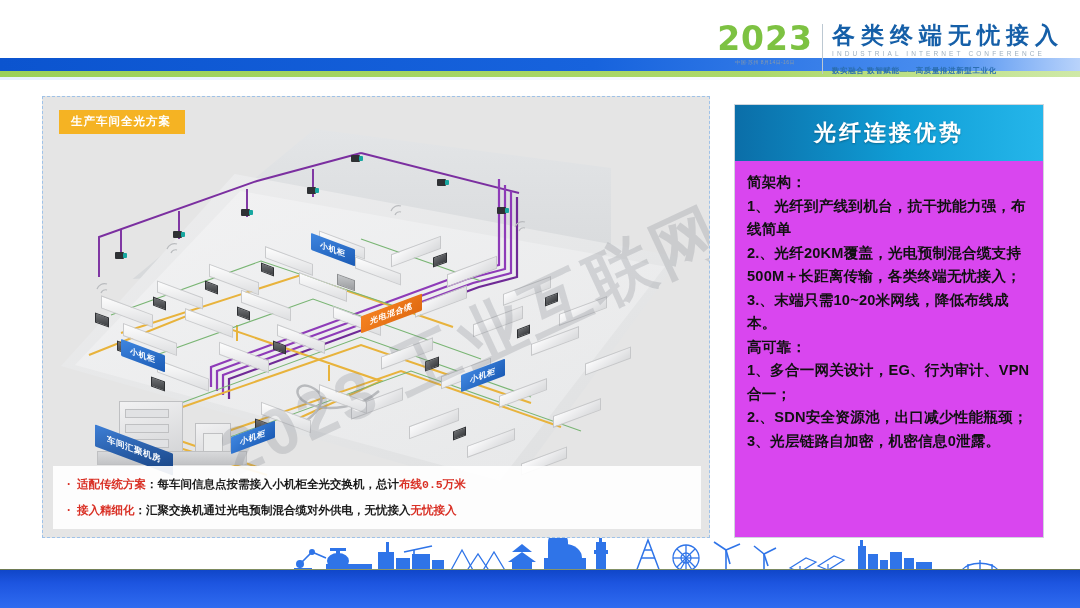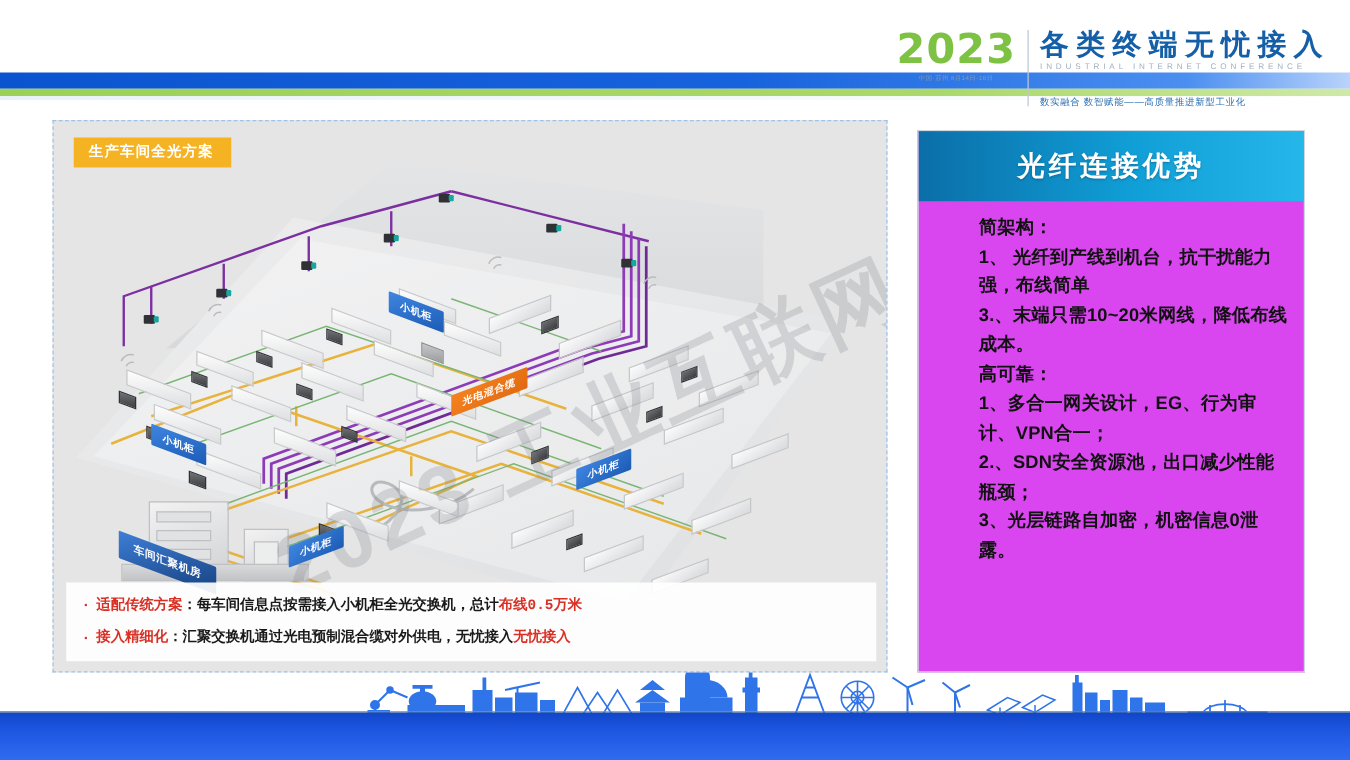--- a/index.html
+++ b/index.html
@@ -21,22 +21,22 @@
   .logo { position:absolute; right:16px; top:22px; display:flex; align-items:flex-start; }
   .logo-left { text-align:center; padding-right:9px; }
   .logo-year { font-size:33px; font-weight:bold; color:#7dc242; letter-spacing:1px;
      line-height:34px; font-family:"DejaVu Sans",sans-serif; }
   .logo-sub { font-size:5px; color:#8a9aa8; letter-spacing:.4px; margin-top:3px; white-space:nowrap;}
   .logo-div { width:1px; background:#bcc8d2; align-self:stretch; margin:2px 9px 2px 0; }
   .logo-right { text-align:left; }
   .logo-cn { font-size:23px; font-weight:bold; color:#155fa8; letter-spacing:6px;
      line-height:26px; white-space:nowrap; }
   .logo-en { font-size:6.5px; color:#9fb0bf; letter-spacing:3.1px; margin-top:2px; white-space:nowrap;}
-  .logo-slogan { font-size:7.5px; color:#2b6fb0; font-weight:normal; letter-spacing:.6px;
-     margin-top:20px; white-space:nowrap; }
+  .logo-slogan { font-size:7.5px; color:#2b6fb0; font-weight:bold; letter-spacing:.6px;
+     margin-top:9px; white-space:nowrap; }
 
   
   .diagram { position:absolute; left:42px; top:96px; width:668px; height:442px;
      border:1px dashed #9fc2e8; background:#e5e5e5; overflow:hidden; }
   .floorwrap { position:absolute; inset:0; }
 
   .orange-tag { position:absolute; left:16px; top:13px; background:#f5b323; color:#fff;
      font-size:11.5px; font-weight:bold; padding:4px 14px 5px 12px; letter-spacing:1px; z-index:40;}
 
   
@@ -95,21 +95,21 @@
 
   
   .panel { position:absolute; left:734px; top:104px; width:310px; height:434px;
      border:1px solid #cfd6dd; background:#d946ef; }
   .panel-hd { height:56px; background:linear-gradient(90deg,#0b6ea8 0%,#109ed6 55%,#25b6ea 100%);
      display:flex; align-items:center; justify-content:center; }
   .panel-hd span { color:#fff; font-size:22px; font-weight:bold; letter-spacing:3px;
      text-shadow:0 1px 2px rgba(0,0,0,.28); }
   .panel-bd { padding:10px 10px 8px 12px; }
   .ptxt { font-size:14.6px; line-height:23.5px; color:#111; font-weight:bold;
-     letter-spacing:.2px;margin-left:36px; }
+     letter-spacing:.2px; }
 
   
   .footer { position:absolute; left:0; bottom:0; width:1080px; height:70px; overflow:hidden; }
   .sky-water { position:absolute; left:0; bottom:0; width:1080px; height:38px;
      background:linear-gradient(180deg,#1046c8 0%,#1d55e0 35%,#2f6bf0 100%); }
   .sky-line { position:absolute; left:0; bottom:38px; width:1080px; height:1.5px;
      background:linear-gradient(90deg,#6e7a52,#8d9a6b 40%,#7b8a63 70%,#6e7a52); }
   .sky-svg { position:absolute; left:0; bottom:36px; width:1080px; height:36px; }
 </style>
 </head>
@@ -306,20 +306,21 @@
     </div>
   </div>
 
   <div class="panel">
     <div class="panel-hd">
       <span>光纤连接优势</span>
     </div>
     <div class="panel-bd">
       <div class="ptxt">简架构：</div>
       <div class="ptxt"> 1、 光纤到产线到机台，抗干扰能力强，布线简单</div>
+      <div class="ptxt"> 2.、光纤20KM覆盖，光电预制混合缆支持500M＋长距离传输，各类终端无忧接入；</div>
       <div class="ptxt"> 3.、末端只需10~20米网线，降低布线成本。</div>
       <div class="ptxt">高可靠：</div>
       <div class="ptxt">1、多合一网关设计，EG、行为审计、VPN合一；</div>
       <div class="ptxt">2.、SDN安全资源池，出口减少性能瓶颈；</div>
       <div class="ptxt">3、光层链路自加密，机密信息0泄露。</div>
     </div>
   </div>
 
   <div class="footer">
     <svg class="sky-svg" viewBox="0 0 1080 36" preserveAspectRatio="none">

